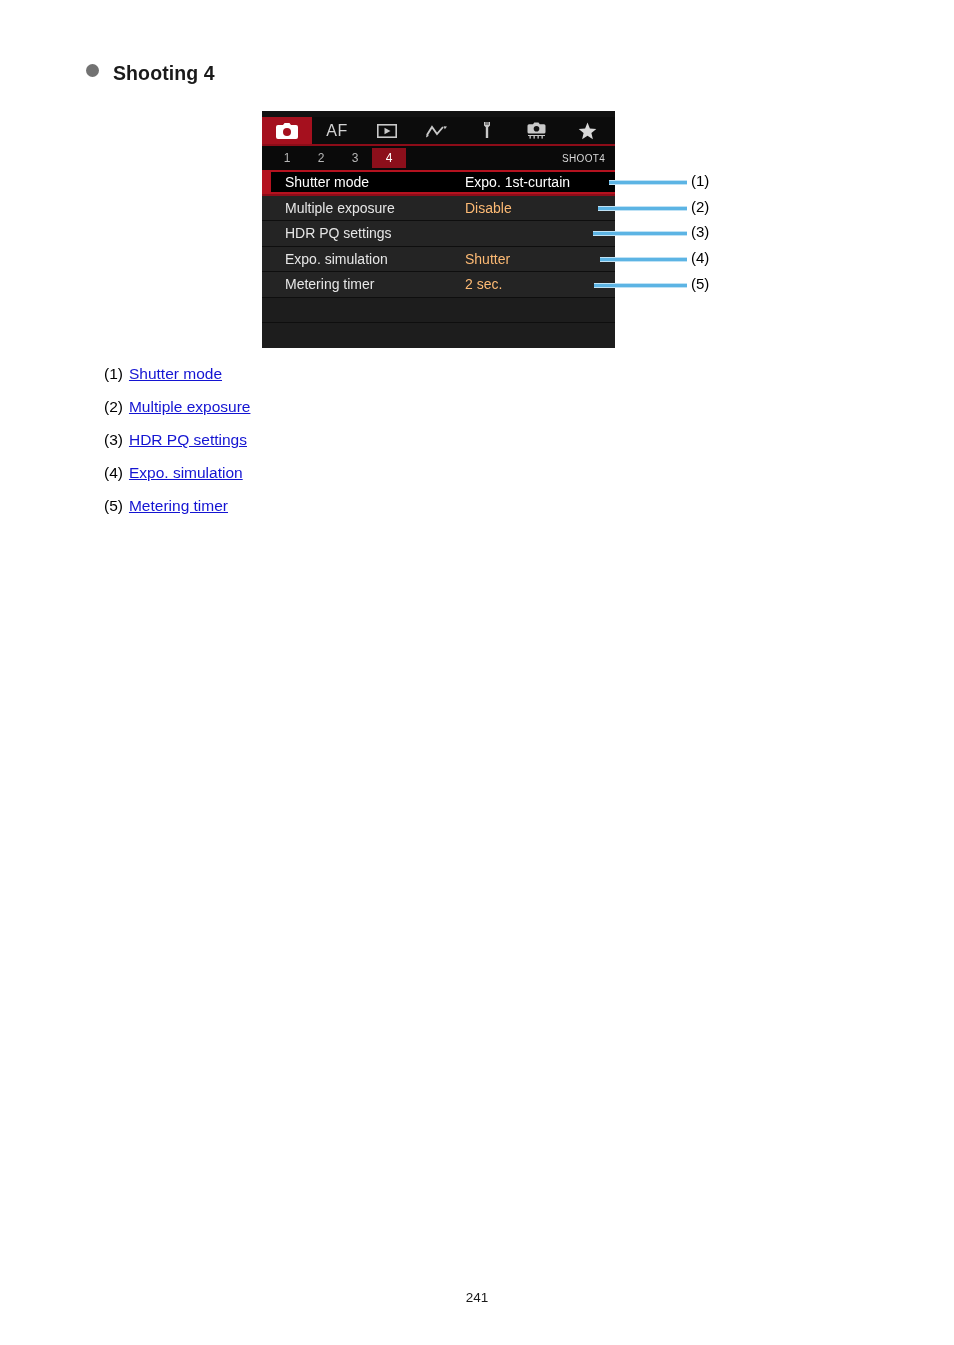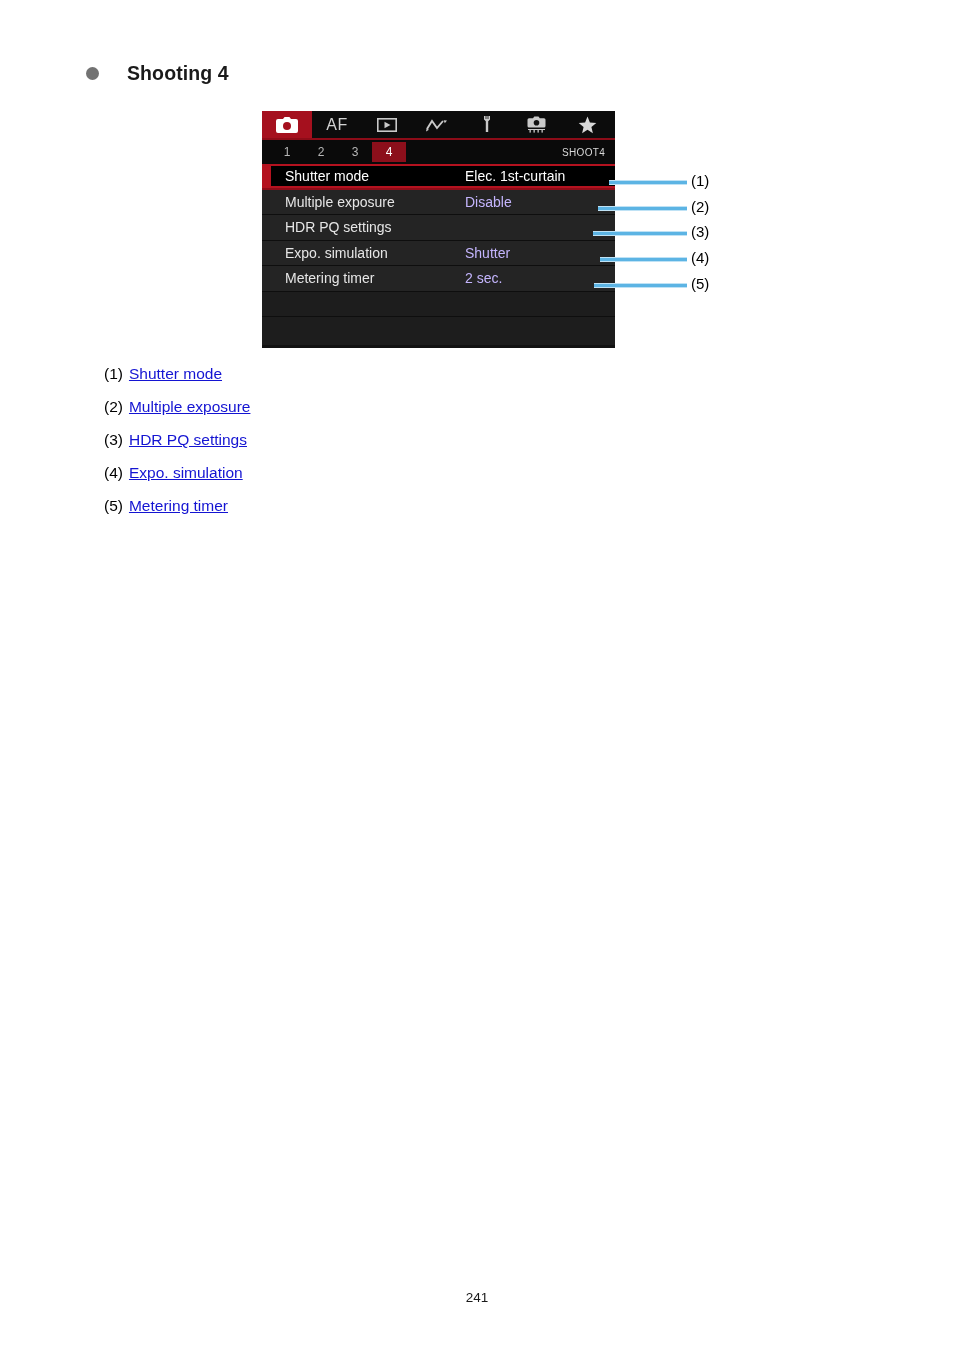--- a/index.html
+++ b/index.html
@@ -15,22 +15,22 @@
     color: #000000;
     overflow: hidden;
   }
 
   
   .heading {
     position: absolute;
     left: 86px;
     top: 64px;
     display: flex;
-    align-items: center;
-    gap: 28px;
+    align-items: flex-start;
+    gap: 14px;
   }
   .heading-bullet {
     width: 13px;
     height: 13px;
     border-radius: 50%;
     background: #727272;
     display: block;
   }
   .heading-text {
     font-size: 19.5px;
@@ -52,20 +52,21 @@
   }
 
   
   .tabbar {
     position: relative;
     height: 27px;
     background: #0c0c0c;
     display: flex;
     align-items: stretch;
     border-bottom: 2px solid #8d0c18;
+    margin-top: 6px;
   }
   .tab {
     width: 50px;
     display: flex;
     align-items: center;
     justify-content: center;
     color: #c9c9c9;
   }
   .tab.active {
     background: #a5101e;
@@ -129,21 +130,21 @@
     position: absolute;
     left: 23px;
     font-size: 14px;
     color: #e6e6e6;
     white-space: nowrap;
   }
   .row .r-value {
     position: absolute;
     left: 203px;
     font-size: 14px;
-    color: #c4b5fd;
+    color: #fdba74;
     white-space: nowrap;
   }
   .row.empty { background: #1d1d1d; }
   .row.empty.last { border-bottom: none; height: 28px; }
 
   
   .row.selected {
     background: #b4121f;
     border-bottom: none;
   }
@@ -298,21 +299,21 @@
     <div class="subtab">3</div>
     <div class="subtab active">4</div>
     <div class="shoot-label">SHOOT4</div>
   </div>
 
   <div class="rows">
 
     <div class="row selected sel-underline">
       <span class="sel-box"></span>
       <span class="r-label">Shutter mode</span>
-      <span class="r-value">Elec. 1st-curtain</span>
+      <span class="r-value">Expo. 1st-curtain</span>
     </div>
 
     <div class="row">
       <span class="r-label">Multiple exposure</span>
       <span class="r-value">Disable</span>
     </div>
 
     <div class="row">
       <span class="r-label">HDR PQ settings</span>
       <span class="r-value"></span>

